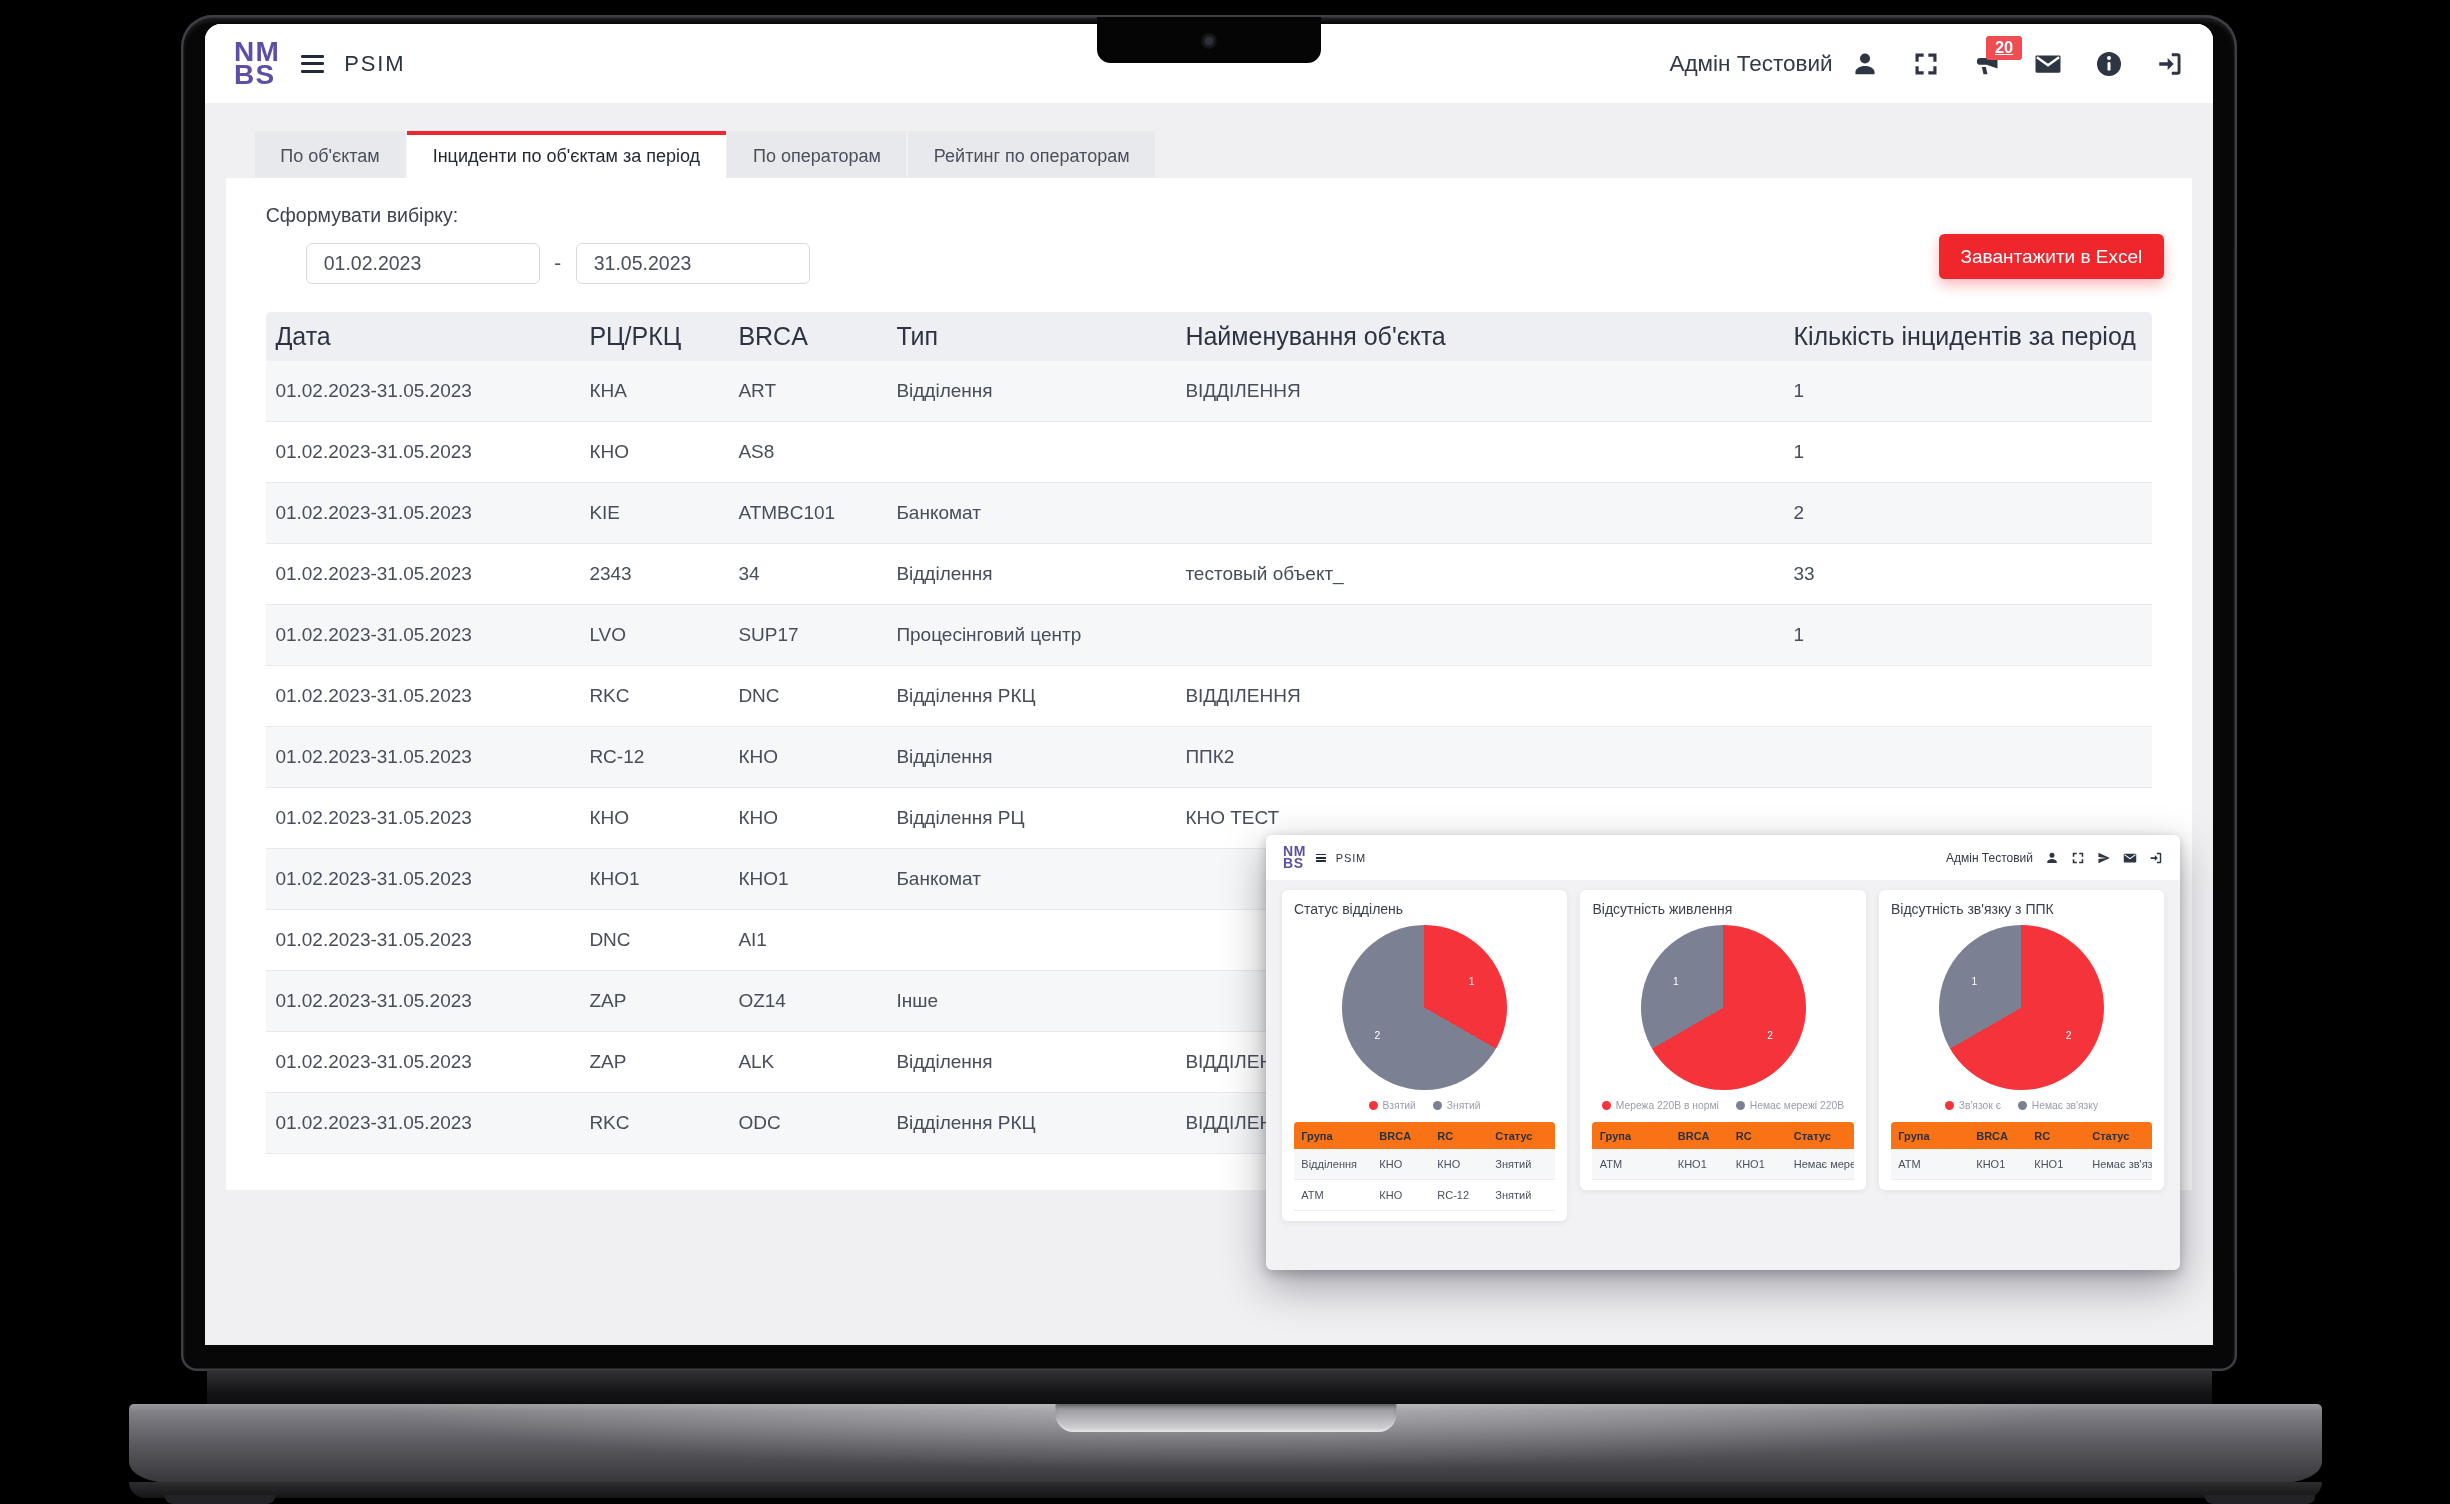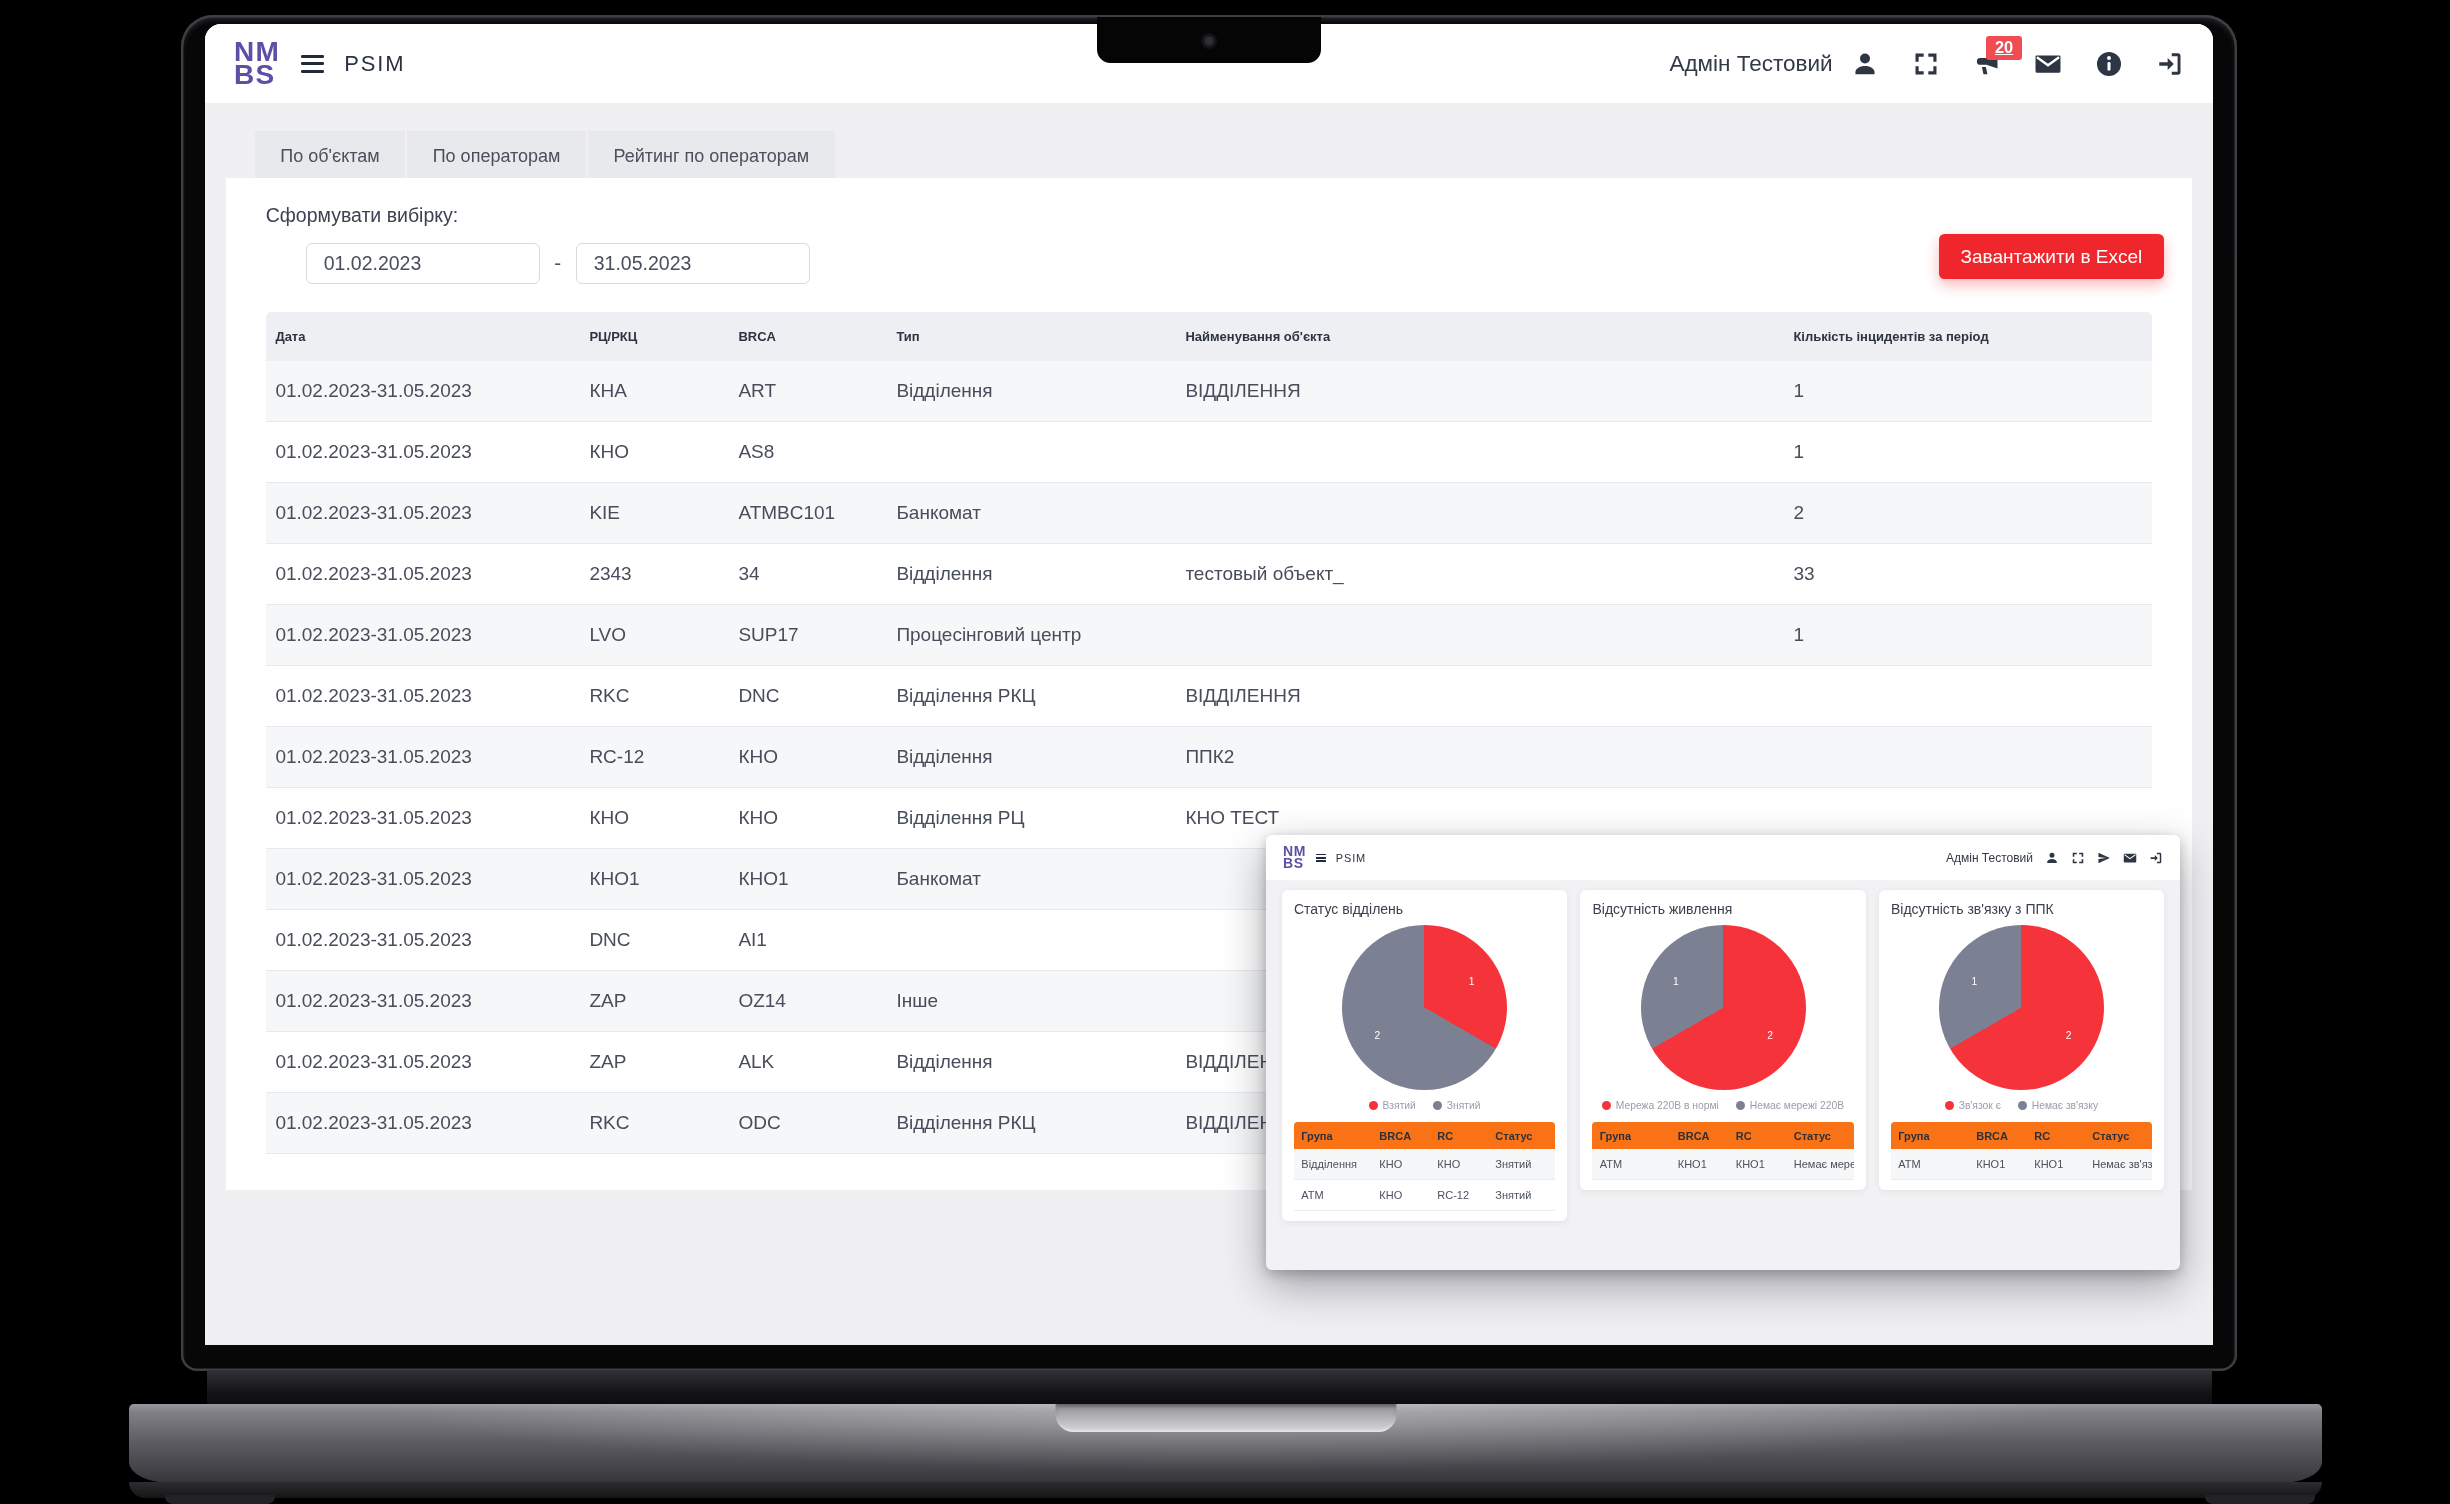--- a/index.html
+++ b/index.html
@@ -89,21 +89,21 @@
   .dash-sep{font-size:20.7px;color:#494f5c;}
   .excel-btn{
     position:absolute;top:56px;right:28px;height:45px;padding:0 22px;
     background:#f0262d;color:#fff;font-size:19px;border:none;border-radius:5.5px;
     display:flex;align-items:center;justify-content:center;cursor:pointer;
     font-family:"Liberation Sans",sans-serif;box-shadow:0 6px 13.4px rgba(240,38,45,.32);
   }
   
   .table{margin-top:28px;}
   .thead,.trow{display:grid;grid-template-columns:314px 149px 158px 289px 608px 1fr;align-items:center;}
-  .thead{height:49px;background:#edeff2;font-weight:700;font-size:13px;color:#2d3340;border-radius:4.9px 4.9px 0 0;}
+  .thead{height:49px;background:#edeff2;font-weight:400;font-size:25px;color:#2d3340;border-radius:4.9px 4.9px 0 0;}
   .thead>div{padding-left:9.7px;}
   .trow{height:60px;font-size:19px;color:#474d5a;border-bottom:0.6px solid #e8e9ec;}
   .trow>div{padding-left:9.7px;white-space:nowrap;overflow:visible;}
   .trow:nth-child(odd){background:#f6f7f8;}
   .trow:nth-child(even){background:#fff;}
   .name2{margin-left:58px;}
   
   .overlay{
     position:absolute;left:1061px;top:732px;width:914px;height:435px;
     background:#f2f2f5;border-radius:6px;overflow:hidden;z-index:40;
@@ -191,20 +191,21 @@
               <path d="M13.5 2.8h5.2a2.3 2.3 0 0 1 2.3 2.3v13.8a2.3 2.3 0 0 1-2.3 2.3h-5.2v-2.6h5v-13.2h-5zM10 6.8l5.2 5.2L10 17.2v-3.7H2.8v-3h7.2z"></path>
             </svg>
         </div>
       </div>
     </div>
 
     <div class="main">
 
       <div class="tabs">
           <div class="tab">По об'єктам</div>
+          <div class="tab active">Інциденти по об'єктам за період</div>
           <div class="tab">По операторам</div>
           <div class="tab">Рейтинг по операторам</div>
         </div>
 
       <div class="content-card">
         <div class="filter-label">Сформувати вибірку:</div>
         <div class="filter-row">
           <input class="dinput" type="text" value="01.02.2023" style="">
           <span class="dash-sep">-</span>
           <input class="dinput" type="text" value="31.05.2023" style="">

